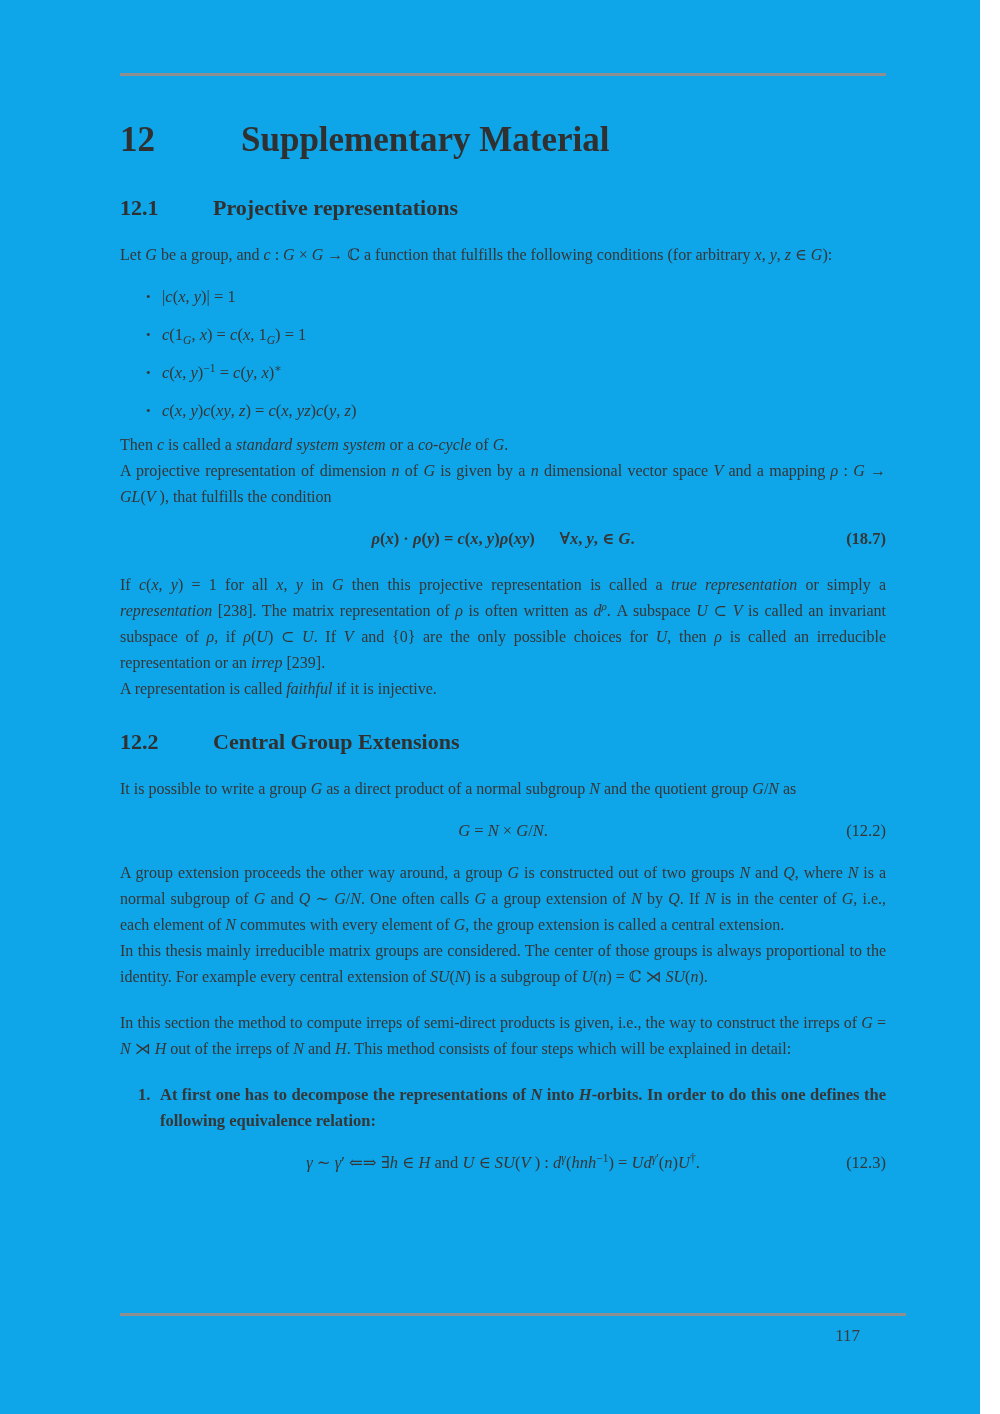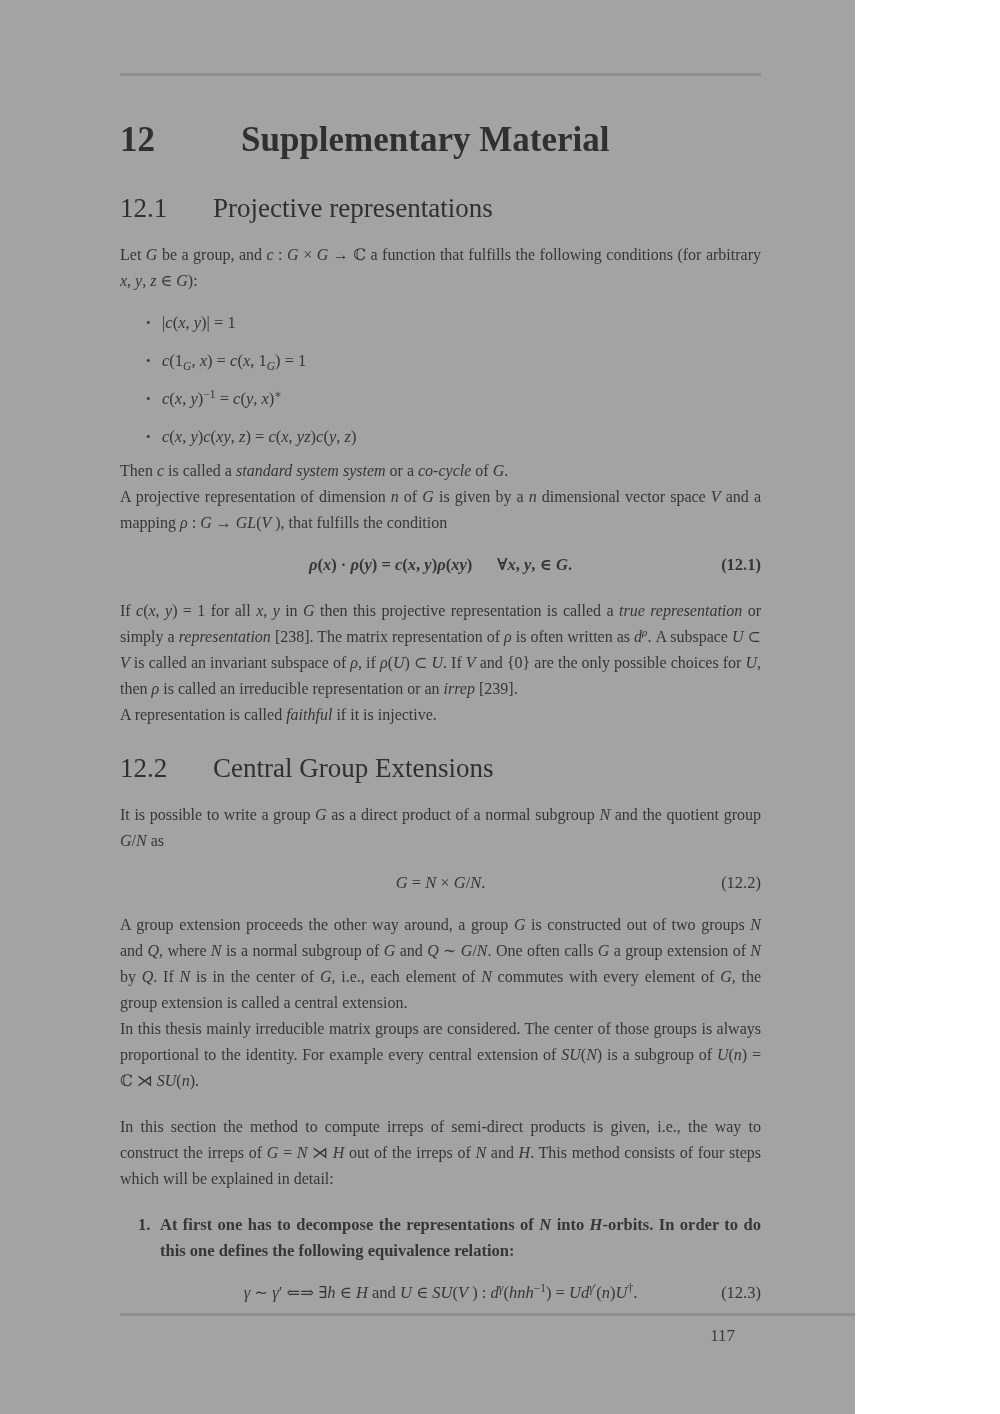--- a/index.html
+++ b/index.html
@@ -1,20 +1,20 @@
 <!DOCTYPE html>
 <html><head>
 <meta charset="utf-8">
 <style>
   html, body { margin: 0; padding: 0; background: #ffffff; }
   .page {
     position: relative;
-    width: 855px;
+    width: 980px;
     height: 1414px;
-    background: #a3a3a3;
+    background: #0ea5e9;
     font-family: "Liberation Serif", "DejaVu Serif", serif;
     color: #363636;
     overflow: hidden;
   }
   .content { padding: 0 94px 0 120px; }
   .rule { height: 3px; background: #8f8f8f; }
   .rule-top { margin-top: 73px; }
   .rule-bottom { position: absolute; left: 120px; width: 786px; top: 1313px; }
   .page-number {
     position: absolute;
@@ -28,23 +28,23 @@
     margin: 44px 0 0 0;
     font-size: 35px;
     line-height: 40px;
     font-weight: bold;
     color: #303030;
   }
   h1.chapter .h-num { width: 121px; flex: 0 0 auto; }
   h2.section {
     display: flex;
     margin: 26px 0 0 0;
-    font-size: 27px;
+    font-size: 22px;
     line-height: 28px;
-    font-weight: normal;
+    font-weight: bold;
     color: #303030;
     align-items: flex-end;
   }
   h2.section .h-num { width: 93px; flex: 0 0 auto; }
   h2.section.first { margin-top: 34px; }
   p.body {
     margin: 20px 0 0 0;
     font-size: 16px;
     line-height: 26px;
     text-align: justify;
@@ -107,21 +107,21 @@
         <span class="bullet">•</span>
         <span><i>c</i>(<i>x</i>, <i>y</i>)<i>c</i>(<i>xy</i>, <i>z</i>) = <i>c</i>(<i>x</i>, <i>yz</i>)<i>c</i>(<i>y</i>, <i>z</i>)</span>
       </li>
     </ul>
 
     <p class="body" style="margin-top:8px">Then <i>c</i> is called a <i>standard system system</i> or a <i>co-cycle</i> of <i>G</i>.</p>
     <p class="body cont">A projective representation of dimension <i>n</i> of <i>G</i> is given by a <i>n</i> dimensional vector space <i>V</i> and a mapping <i>ρ</i> : <i>G</i> → <i>GL</i>(<i>V</i> ), that fulfills the condition</p>
 
     <div class="equation eq1-margins">
       <span><i>ρ</i>(<i>x</i>) · <i>ρ</i>(<i>y</i>) = <i>c</i>(<i>x</i>, <i>y</i>)<i>ρ</i>(<i>xy</i>)  ∀<i>x</i>, <i>y</i>, ∈ <i>G</i>.</span>
-      <span class="eq-tag">(12.1)</span>
+      <span class="eq-tag">(18.7)</span>
     </div>
 
     <p class="body p-if">If <i>c</i>(<i>x</i>, <i>y</i>) = 1 for all <i>x</i>, <i>y</i> in <i>G</i> then this projective representation is called a <i>true representation</i> or simply a <i>representation</i> [238]. The matrix representation of <i>ρ</i> is often written as <i>d</i><sup><i>ρ</i></sup>. A subspace <i>U</i> ⊂ <i>V</i> is called an invariant subspace of <i>ρ</i>, if <i>ρ</i>(<i>U</i>) ⊂ <i>U</i>. If <i>V</i> and {0} are the only possible choices for <i>U</i>, then <i>ρ</i> is called an irreducible representation or an <i>irrep</i> [239].</p>
     <p class="body cont">A representation is called <i>faithful</i> if it is injective.</p>
 
     <h2 class="section">
       <span class="h-num">12.2</span>
       <span>Central Group Extensions</span>
     </h2>
 

